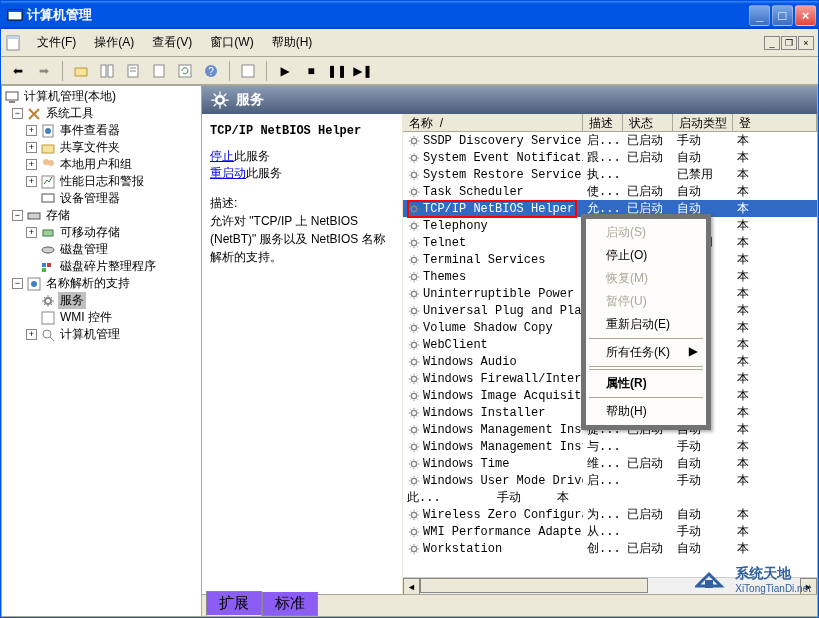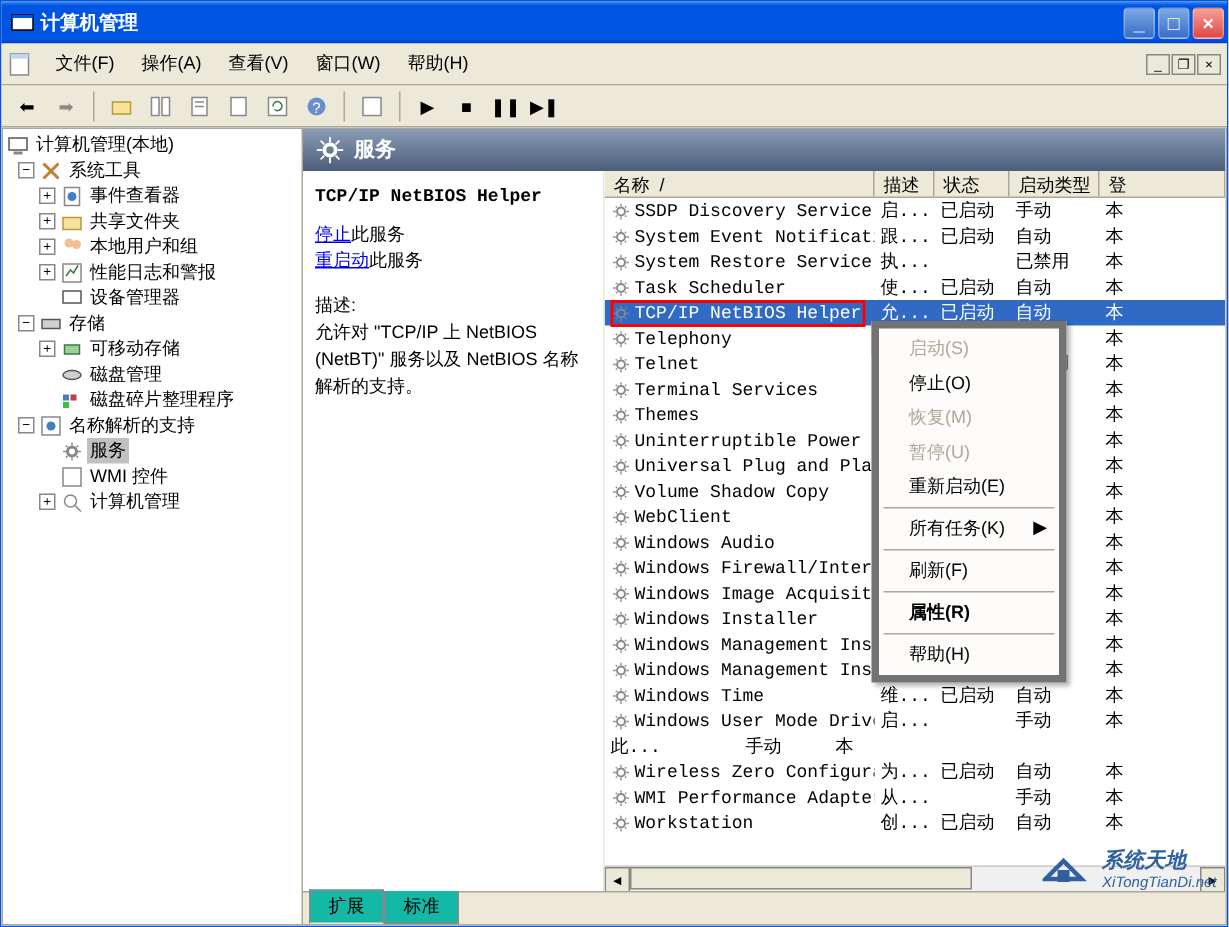--- a/index.html
+++ b/index.html
@@ -45,28 +45,28 @@
 .list-cell { overflow: hidden; padding: 0 4px; }
 .list-cell:first-child { display: flex; align-items: center; gap: 2px; }
 .row-icon { width: 14px; height: 14px; flex-shrink: 0; }
 .highlight-box { position: absolute; border: 2px solid red; pointer-events: none; }
 .context-menu { position: absolute; background: #fdfcfa; border: 5px solid #737373; box-shadow: 2px 2px 3px rgba(0,0,0,0.3); padding: 2px; z-index: 100; min-width: 130px; }
 .ctx-item { padding: 3px 20px 3px 18px; font-size: 12px; cursor: default; position: relative; }
 .ctx-item.disabled { color: #aca899; }
 .ctx-item .sub { position: absolute; right: 6px; }
 .ctx-sep { height: 1px; background: #aca899; margin: 2px 1px; }
 .tabs { height: 22px; display: flex; align-items: flex-end; padding-left: 4px; border-top: 1px solid #aca899; background: #ece9d8; }
-.tab { border: 1px solid #888; border-top: none; padding: 2px 12px; background: #14b8a6; font-size: 12px; margin-top: 36px; }
+.tab { border: 1px solid #888; border-top: none; padding: 2px 12px; background: #8b5cf6; font-size: 15px; margin-top: 36px; }
 .tab.active { border: 1px solid #888; border-bottom: 1px solid #ece9d8; }
 .statusbar { height: 20px; border-top: 1px solid #aca899; padding: 2px 6px; font-size: 12px; background: #ece9d8; }
 .scrollbar-h { height: 17px; background: #ece9d8; border-top: 1px solid #ccc; display: flex; }
 .sb-btn { width: 17px; height: 17px; background: #ece9d8; border: 1px solid #888; display: flex; align-items: center; justify-content: center; font-size: 9px; }
 .sb-track { flex: 1; background: #f0f0f0; position: relative; }
 .sb-thumb { position: absolute; height: 15px; background: #ece9d8; border: 1px solid #888; top: 0; }
-.watermark { position: absolute; right: 8px; bottom: 24px; font-size: 14px; color: #3060a0; font-weight: bold; display: flex; align-items: flex-end; gap: 4px; pointer-events: none; font-style: italic; }
+.watermark { position: absolute; right: 8px; bottom: 24px; font-size: 14px; color: #3060a0; font-weight: bold; display: flex; align-items: flex-end; gap: 4px; pointer-events: none; }
 svg.gear { fill: #888; }
 </style>
 </head>
 <body>
 
 <div class="window">
 
   <div class="titlebar">
     <svg class="titlebar-icon" viewBox="0 0 16 16">
         <rect x="1" y="3" width="14" height="10" fill="#fff" stroke="#000"></rect>
@@ -627,21 +627,20 @@
 
           <div class="context-menu" style="left:178px; top:100px;">
             <div class="ctx-item disabled">启动(S)</div>
             <div class="ctx-item">停止(O)</div>
             <div class="ctx-item disabled">恢复(M)</div>
             <div class="ctx-item disabled">暂停(U)</div>
             <div class="ctx-item">重新启动(E)</div>
             <div class="ctx-sep"></div>
             <div class="ctx-item"><span>所有任务(K)</span><span class="sub">▶</span></div>
             <div class="ctx-sep"></div>
-            <div class="ctx-item">刷新(F)</div>
             <div class="ctx-sep"></div>
             <div class="ctx-item"><b>属性(R)</b></div>
             <div class="ctx-sep"></div>
             <div class="ctx-item">帮助(H)</div>
           </div>
 
           <div class="scrollbar-h" style="position:absolute;bottom:0;left:0;right:0;">
             <div class="sb-btn">◄</div>
             <div class="sb-track">
                 <div class="sb-thumb" style="left:0;width:60%;"></div>

